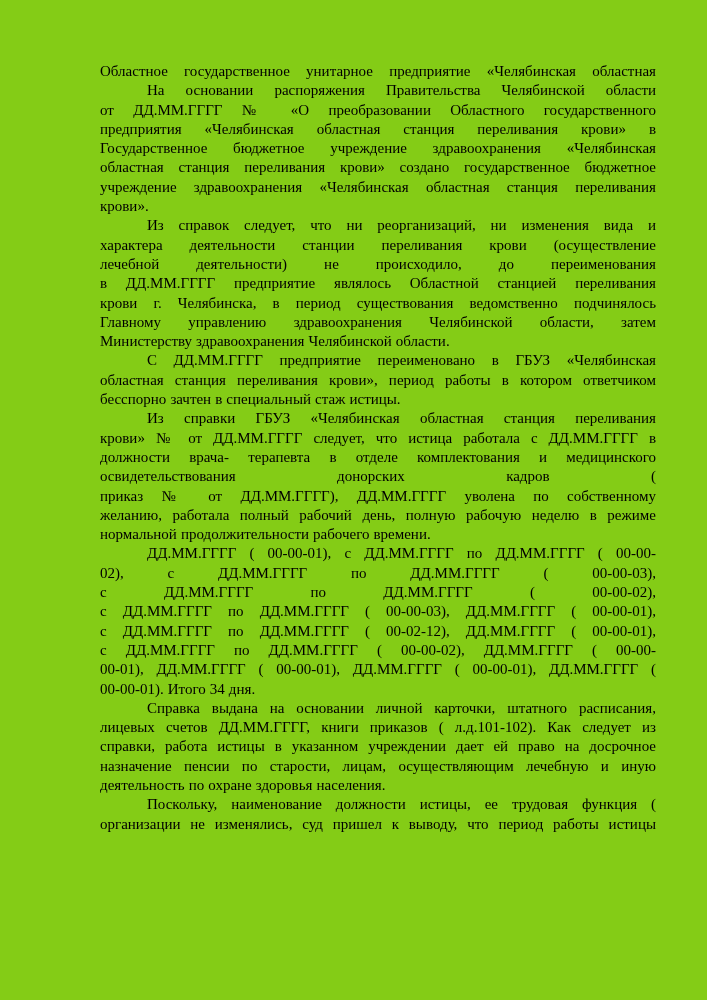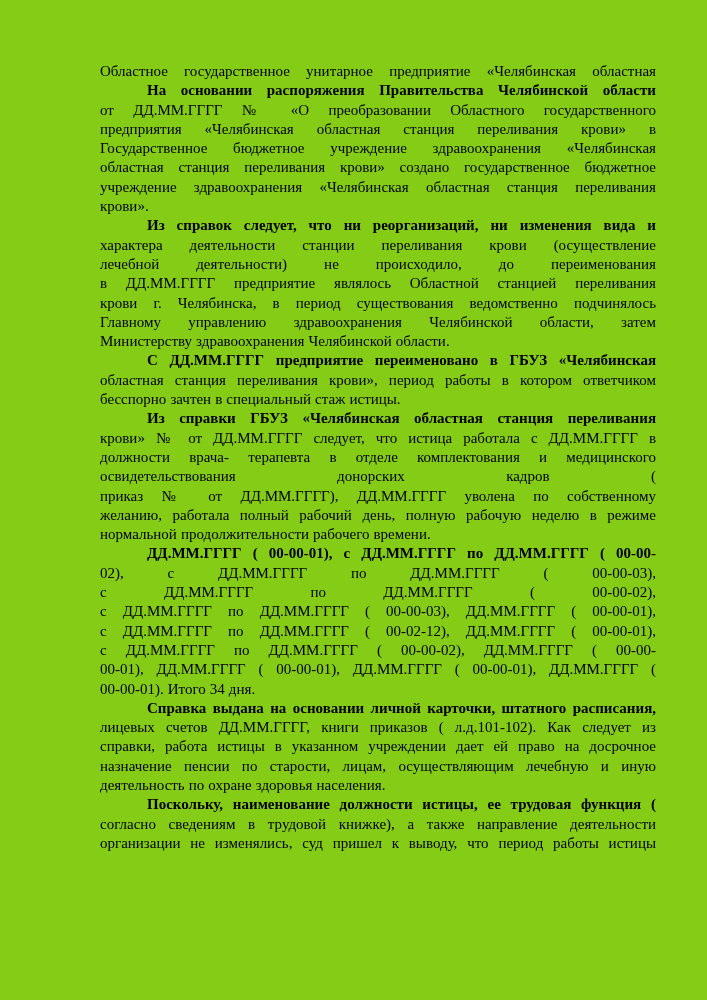--- a/index.html
+++ b/index.html
@@ -20,21 +20,21 @@
     line-height: 19.3px;
     overflow: hidden;
   }
   .para { margin: 0; padding: 0; }
   .ln {
     text-align: justify;
     text-align-last: justify;
     word-spacing: 0.02em;
   }
   .ln.end { text-align-last: left; }
-  .ln.ind { padding-left: 47px; font-weight: bold; }
+  .ln.ind { padding-left: 47px; }
 </style>
 </head>
 <body>
 
 <div class="page">
 
   <div class="para">
     <div class="ln jst">Областное государственное унитарное предприятие «Челябинская областная</div>
   </div>
 
@@ -89,17 +89,16 @@
   <div class="para">
     <div class="ln ind jst">Справка выдана на основании личной карточки, штатного расписания,</div>
     <div class="ln jst">лицевых счетов ДД.ММ.ГГГГ, книги приказов ( л.д.101-102). Как следует из</div>
     <div class="ln jst">справки, работа истицы в указанном учреждении дает ей право на досрочное</div>
     <div class="ln jst">назначение пенсии по старости, лицам, осуществляющим лечебную и иную</div>
     <div class="ln end">деятельность по охране здоровья населения.</div>
   </div>
 
   <div class="para">
     <div class="ln ind jst">Поскольку, наименование должности истицы, ее трудовая функция (</div>
-    <div class="ln jst">согласно сведениям в трудовой книжке), а также направление деятельности</div>
     <div class="ln jst">организации не изменялись, суд пришел к выводу, что период работы истицы</div>
   </div>
 
 </div>
 
 </body></html>

